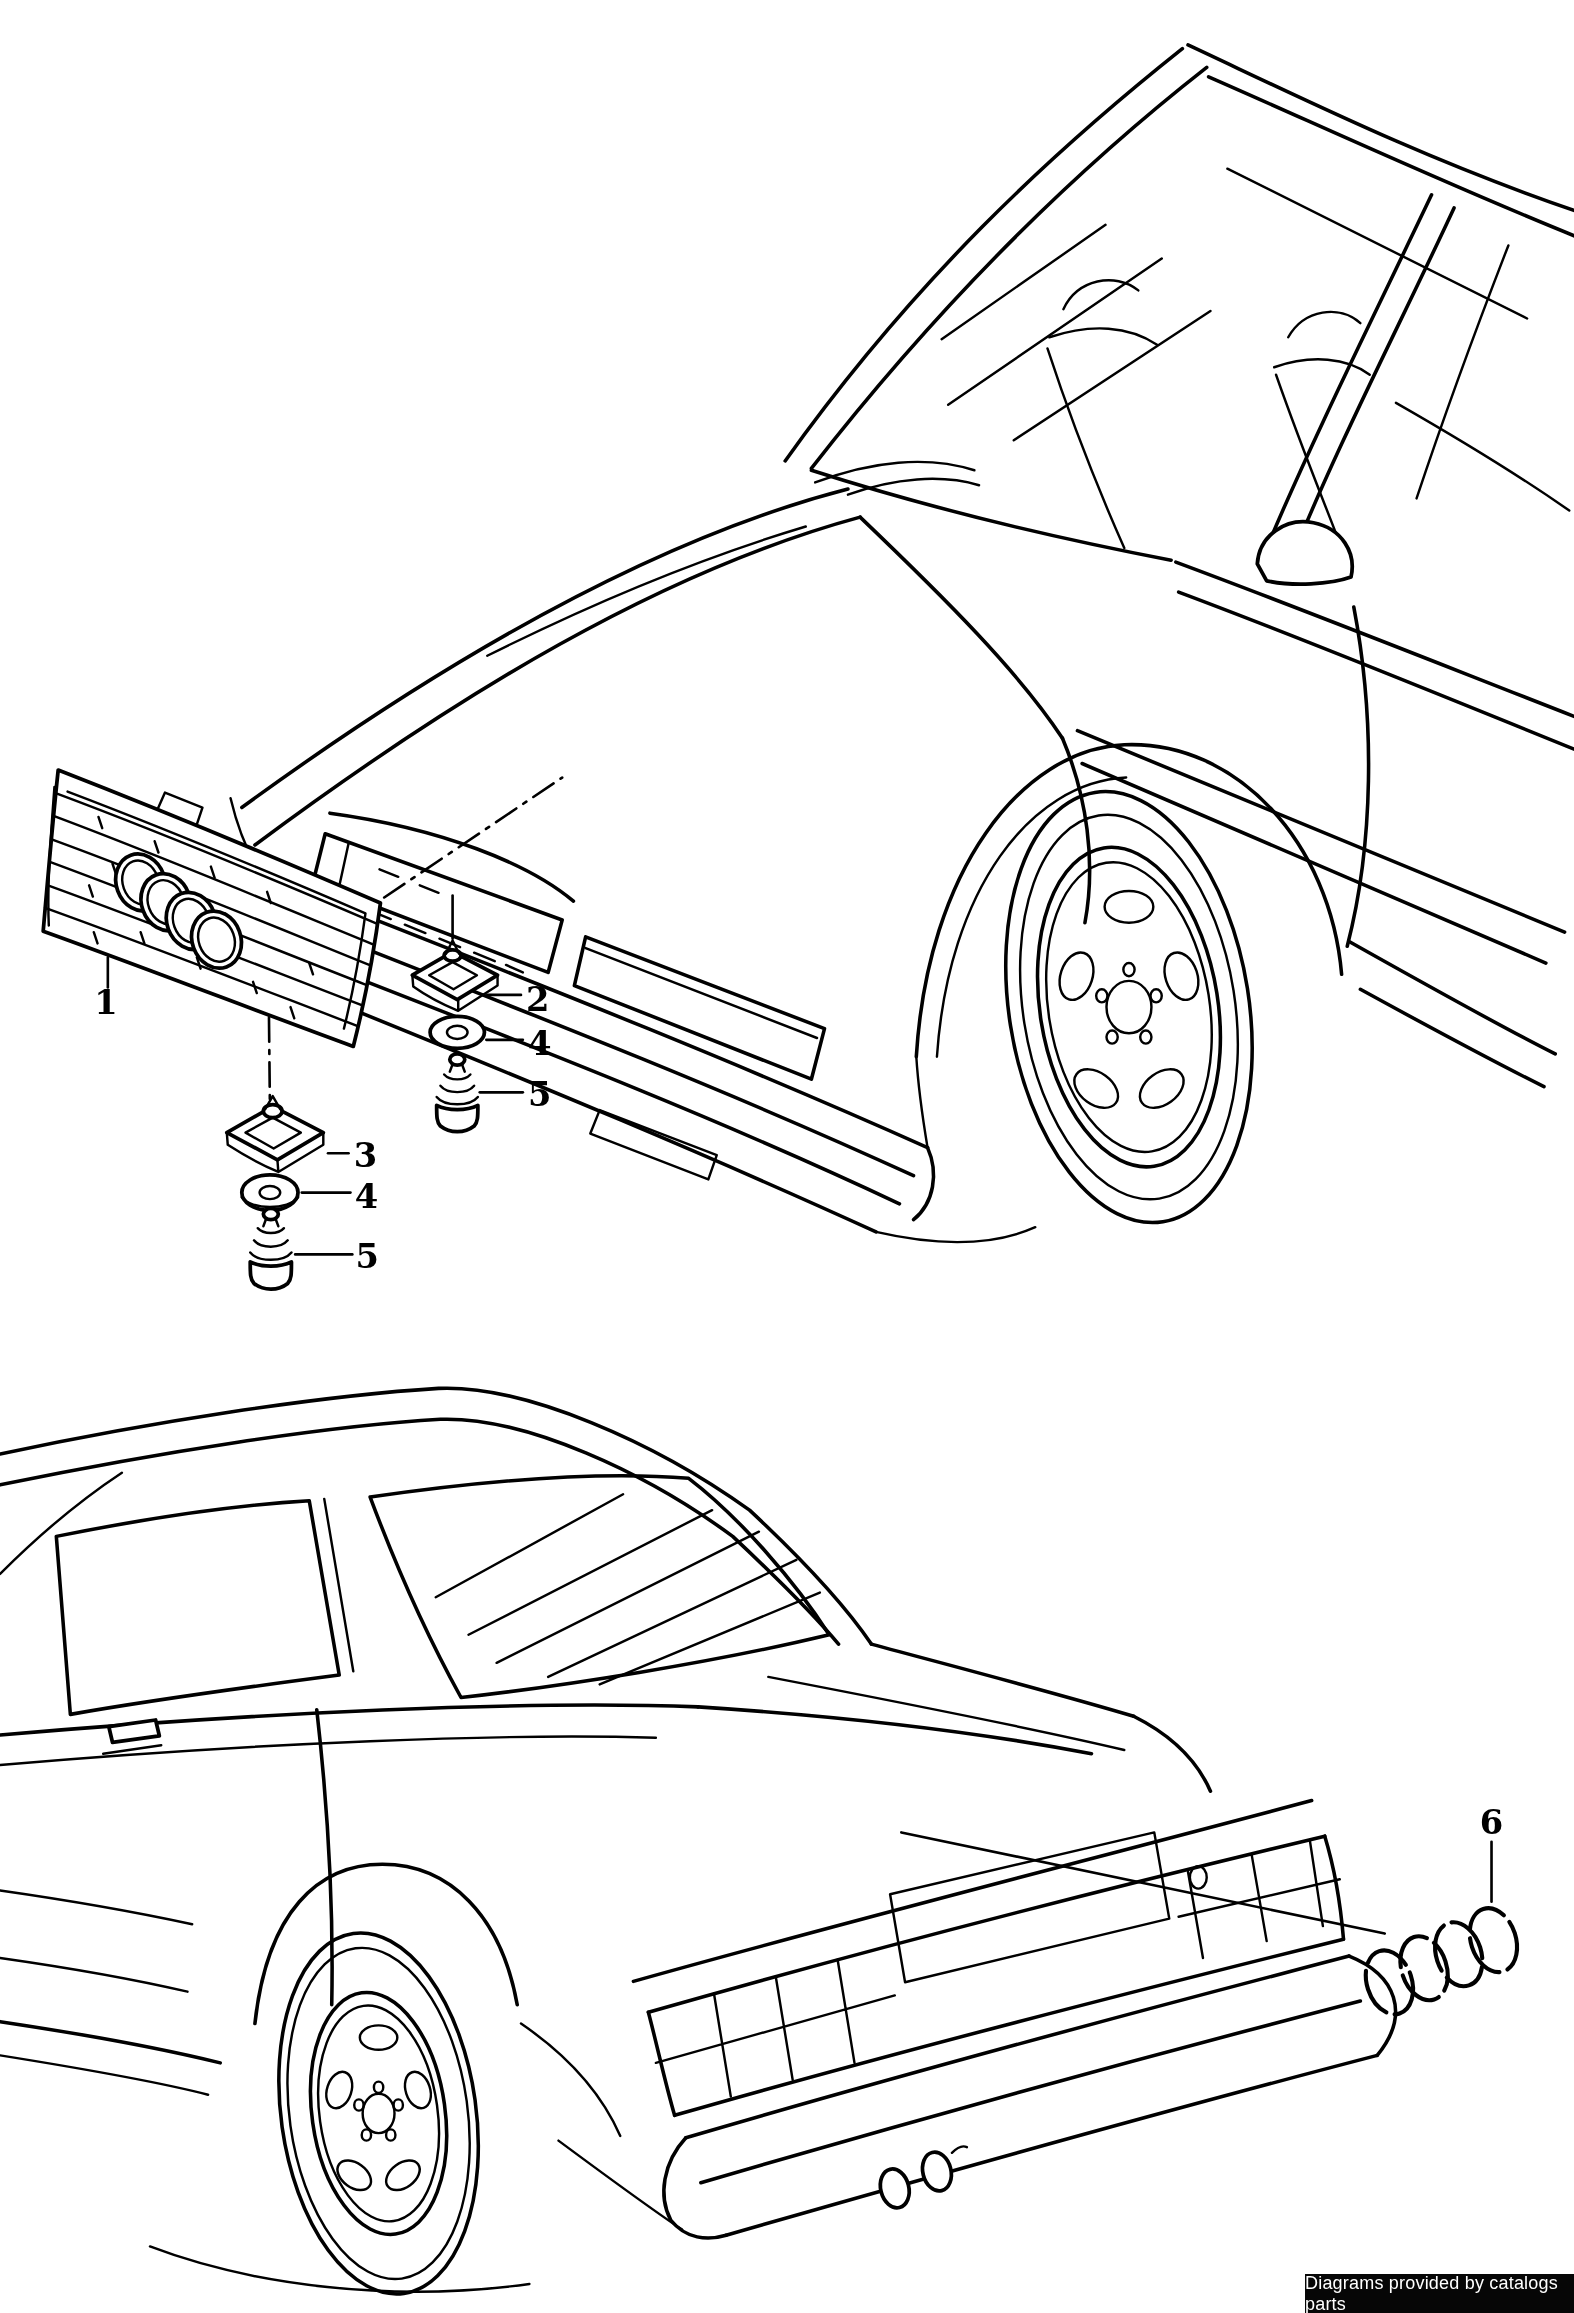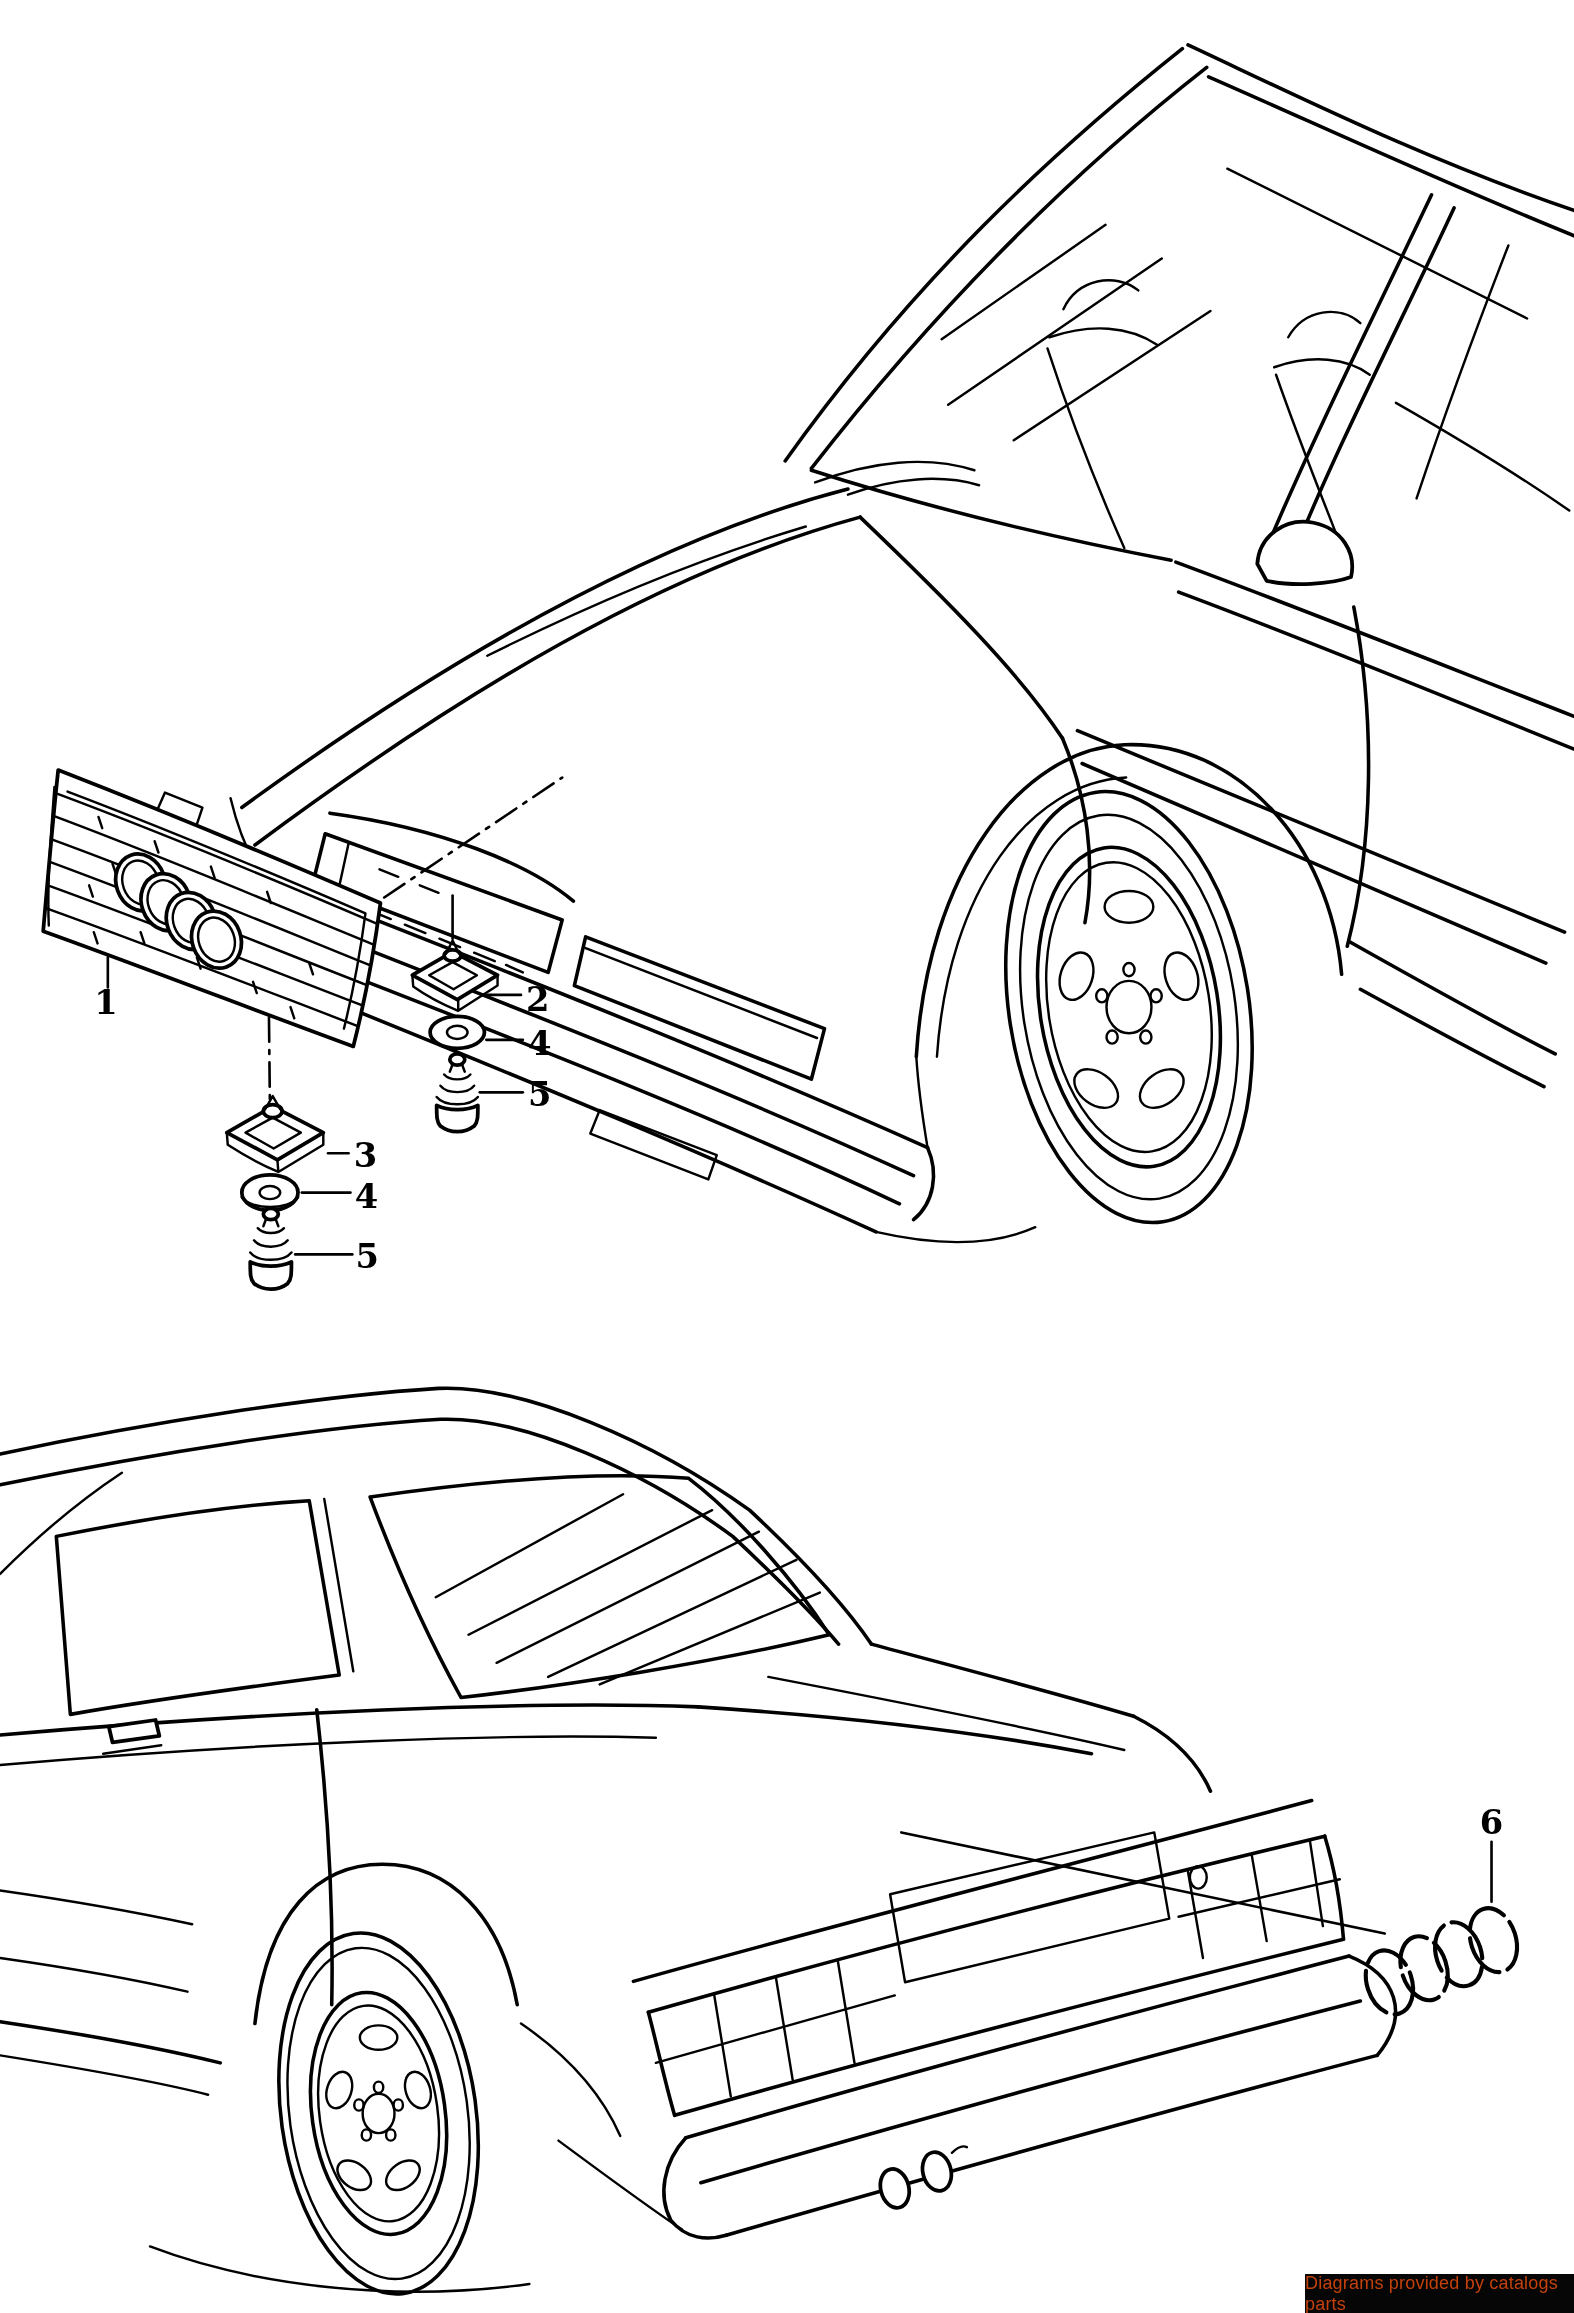--- a/index.html
+++ b/index.html
@@ -17,21 +17,21 @@
   svg .thick{stroke-width:4.4;}
   svg .wfill{fill:#fff;stroke:#000;stroke-width:4;stroke-linejoin:round;}
   svg .leader{fill:none;stroke:#000;stroke-width:2.8;stroke-linecap:round;}
   svg .dashdot{fill:none;stroke:#000;stroke-width:2.8;stroke-linecap:round;stroke-dasharray:26 9 4 9;}
   svg text.callout{
     font-family:"DejaVu Serif","Liberation Serif",serif;
     font-size:36px;font-weight:700;fill:#000;text-anchor:middle;
   }
   .footer-bar{
     position:absolute;left:1305px;top:2274px;width:270px;height:39px;
-    background:#060606;color:#c2410c;
+    background:#060606;color:#ffffff;
     font-family:"Liberation Sans",sans-serif;font-size:18px;
     display:flex;align-items:center;justify-content:center;
     letter-spacing:0.2px;
   }
 </style>
 </head>
 <body>
 
 <div class="canvas">
   <svg class="diagram" width="1575" height="2313" viewBox="0 0 1681 2469">

